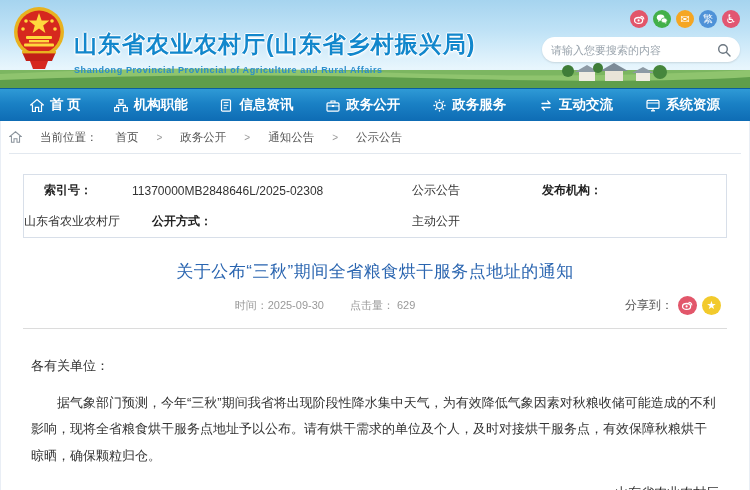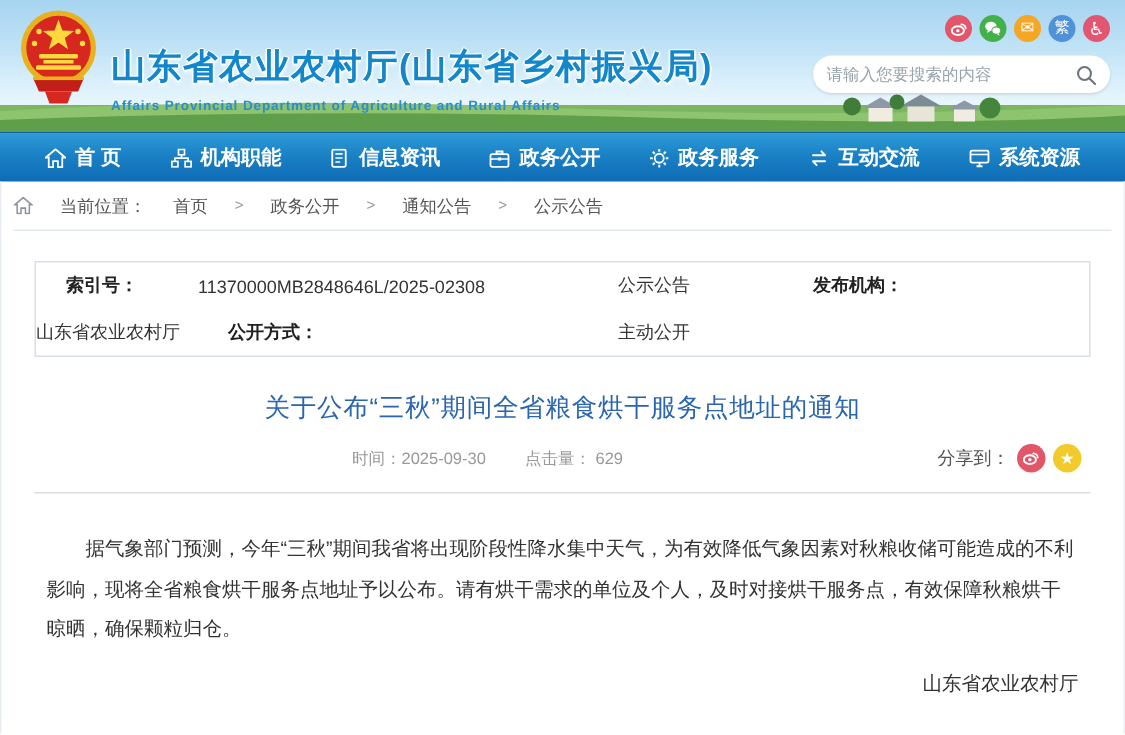--- a/index.html
+++ b/index.html
@@ -122,21 +122,21 @@
     <rect x="14" y="31" width="26" height="3" rx="1" fill="#ffd83d"></rect>
     <rect x="17" y="35" width="20" height="2.4" fill="#ffd83d"></rect>
     <rect x="12" y="38.5" width="30" height="3" rx="1" fill="#ffd83d"></rect>
     <path d="M10 47 h34 l-4 9 h-26 Z" fill="#c21f18"></path>
     <path d="M18 56 h18 l-3 8 h-12 Z" fill="#d6281e"></path>
     <rect x="10" y="46" width="34" height="2.4" fill="#e8b21f"></rect>
   </svg>
 
   <div class="header-titles">
     <div class="cn-title">山东省农业农村厅(山东省乡村振兴局)</div>
-    <div class="en-title">Affairs Provincial Department of Agriculture and Rural Affairs</div>
+    <div class="en-title">Shandong Provincial Provincial of Agriculture and Rural Affairs</div>
   </div>
 
   <div class="quick-icons">
     <div class="qicon" style="background:#e2566a">
       <svg width="11" height="11" viewBox="0 0 12 12">
           <ellipse cx="5" cy="7" rx="4.4" ry="3.2" fill="none" stroke="#fff" stroke-width="1.4"></ellipse>
           <circle cx="5" cy="7" r="1.2" fill="#fff"></circle>
           <path d="M7.5 2.5 q3 .2 3.2 3" fill="none" stroke="#fff" stroke-width="1.2" stroke-linecap="round"></path>
         </svg>
     </div>
@@ -270,18 +270,19 @@
             <path d="M7.5 2.5 q3 .2 3.2 3" fill="none" stroke="#fff" stroke-width="1.2" stroke-linecap="round"></path>
           </svg>
       </div>
       <div class="share-icon" style="background:#f2ca2c">★</div>
     </div>
   </div>
 
   <div class="meta-divider"></div>
 
   <div class="article-body">
+    <div>各有关单位：</div>
     <div class="para">据气象部门预测，今年“三秋”期间我省将出现阶段性降水集中天气，为有效降低气象因素对秋粮收储可能造成的不利影响，现将全省粮食烘干服务点地址予以公布。请有烘干需求的单位及个人，及时对接烘干服务点，有效保障秋粮烘干晾晒，确保颗粒归仓。</div>
   </div>
 
   <div class="signature">山东省农业农村厅</div>
 
 </div>
 
 </body></html>

